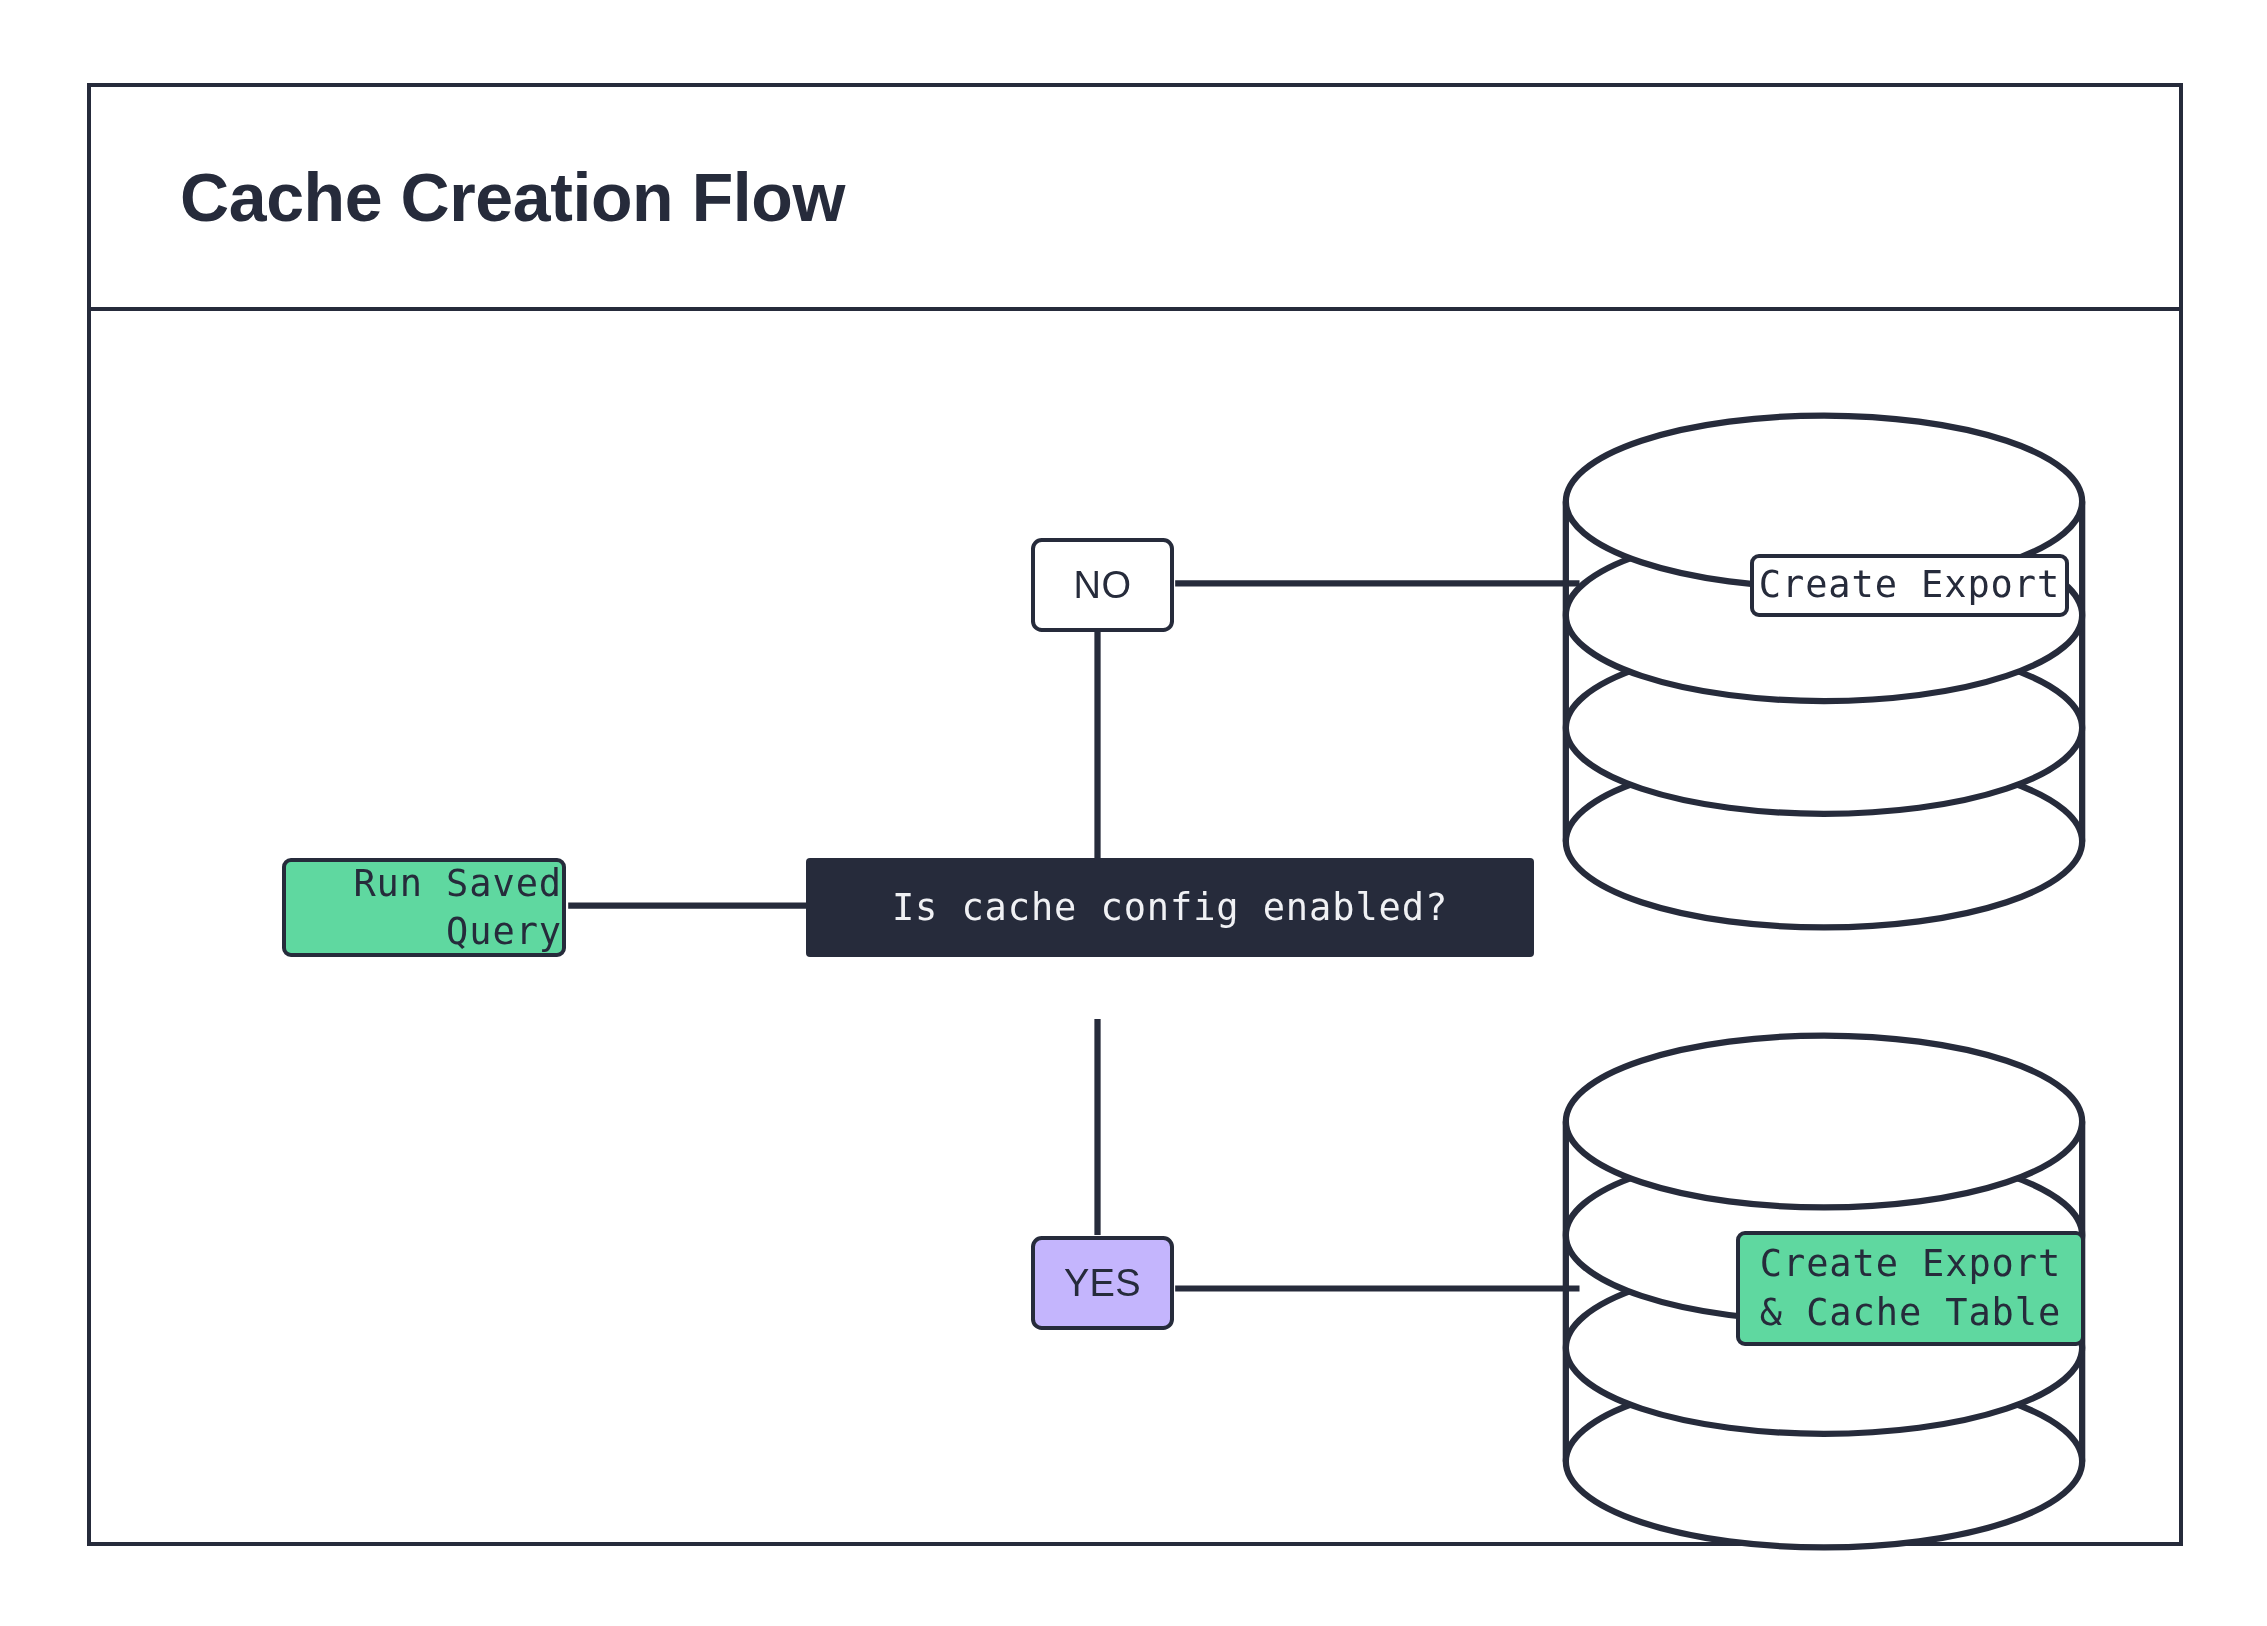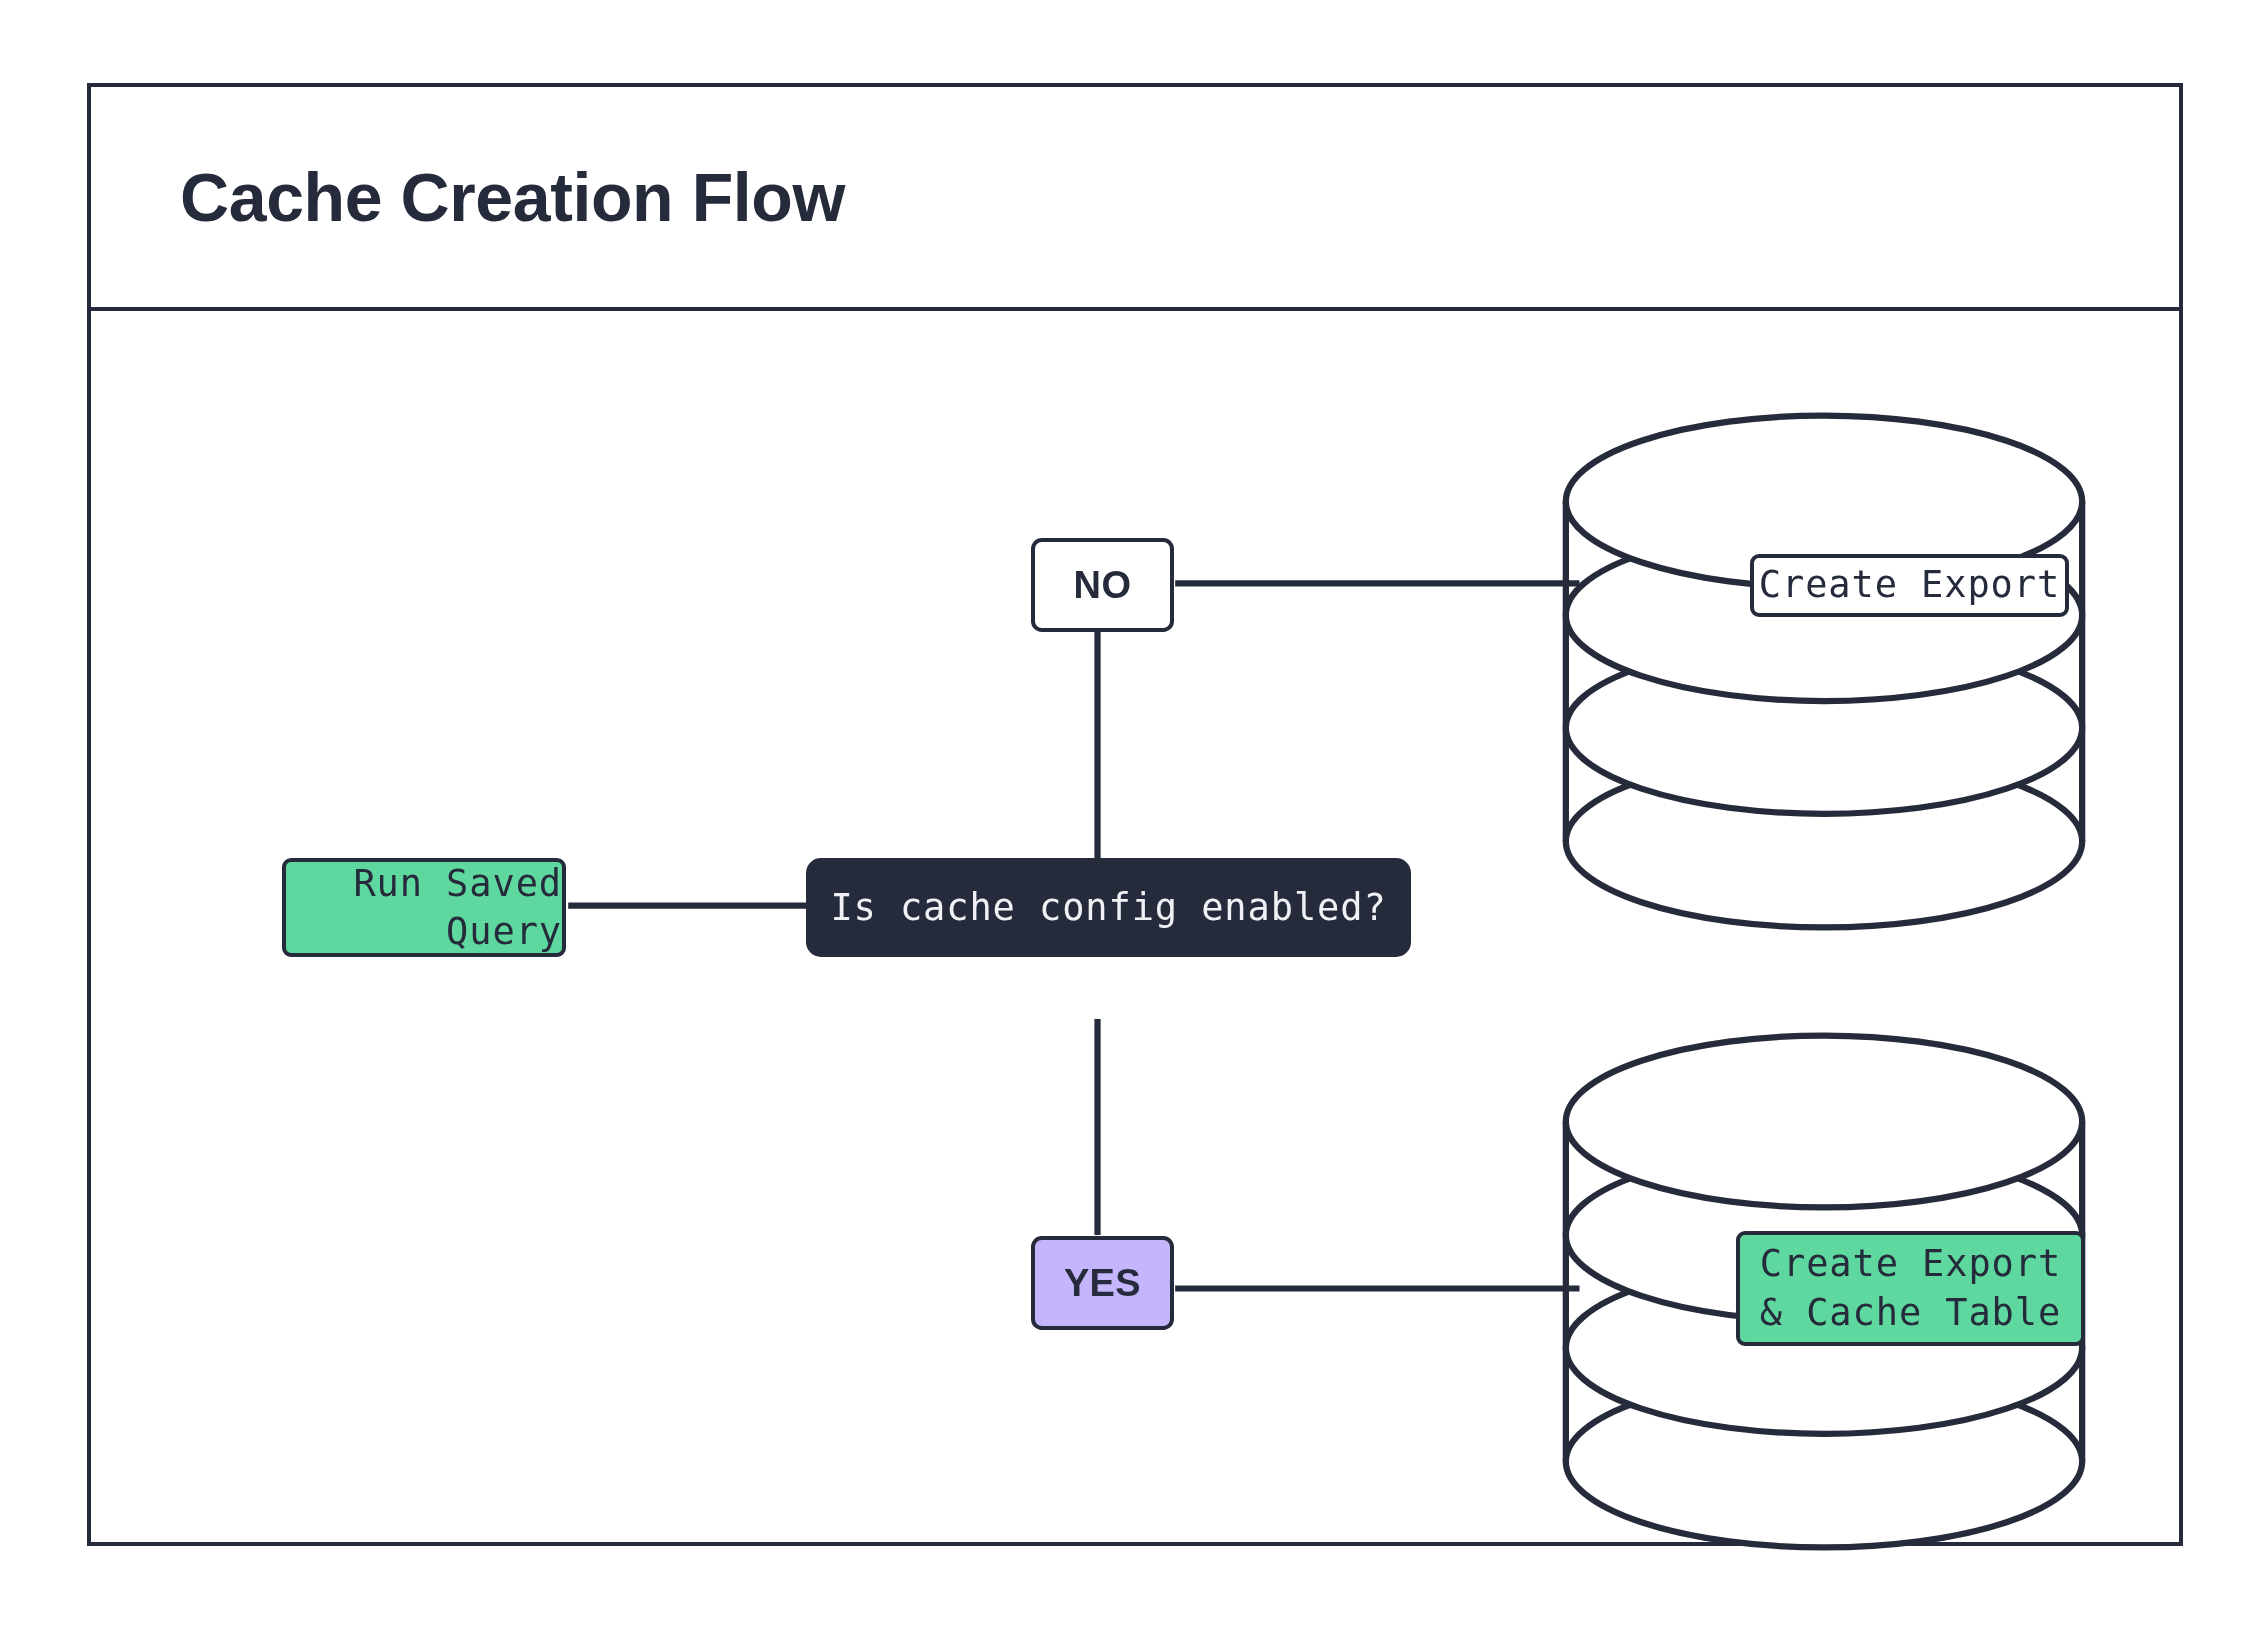--- a/index.html
+++ b/index.html
@@ -110,21 +110,20 @@
     box-sizing: border-box;
     display: flex;
     align-items: center;
     justify-content: center;
     border-radius: 10.7px;
     border: 4.5px solid #262B3B;
     font-family: "Liberation Sans", sans-serif;
     font-size: 38px;
     color: #262B3B;
     letter-spacing: 0.4px;
-    font-weight: bold;
   }
   .label-no  { background: #FFFFFF; }
   .label-yes { background: #c4b5fd; }
 
   
   .db {
     position: absolute;
   }
   .db svg {
     position: absolute;
@@ -207,21 +206,21 @@
             <ellipse cx="292.5" cy="227" rx="288.5" ry="96" fill="#FFFFFF"></ellipse>
             <ellipse cx="292.5" cy="100" rx="288.5" ry="96" fill="#FFFFFF"></ellipse>
           </g>
         </svg>
         <div class="db-label db-label-green" style="left:174px; top:199px; width:349px; height:115px;">Create Export
 &amp; Cache Table</div>
       </div>
 
       <div class="node node-process" style="left:191px; top:596px; width:284px; height:99px;text-align:right;">Run Saved Query</div>
 
-      <div class="node node-decision" style="left:715px; top:596px; width:605px; height:99px; border-radius:15px;">Is cache config enabled?</div>
+      <div class="node node-decision" style="left:715px; top:596px; width:728px; height:99px; border-radius:4px;">Is cache config enabled?</div>
 
       <div class="label-box label-no" style="left:940px; top:276px; width:143px; height:94px;">NO</div>
 
       <div class="label-box label-yes" style="left:940px; top:974px; width:143px; height:94px;">YES</div>
 
     </div>
   </div>
 </div>
 
 

